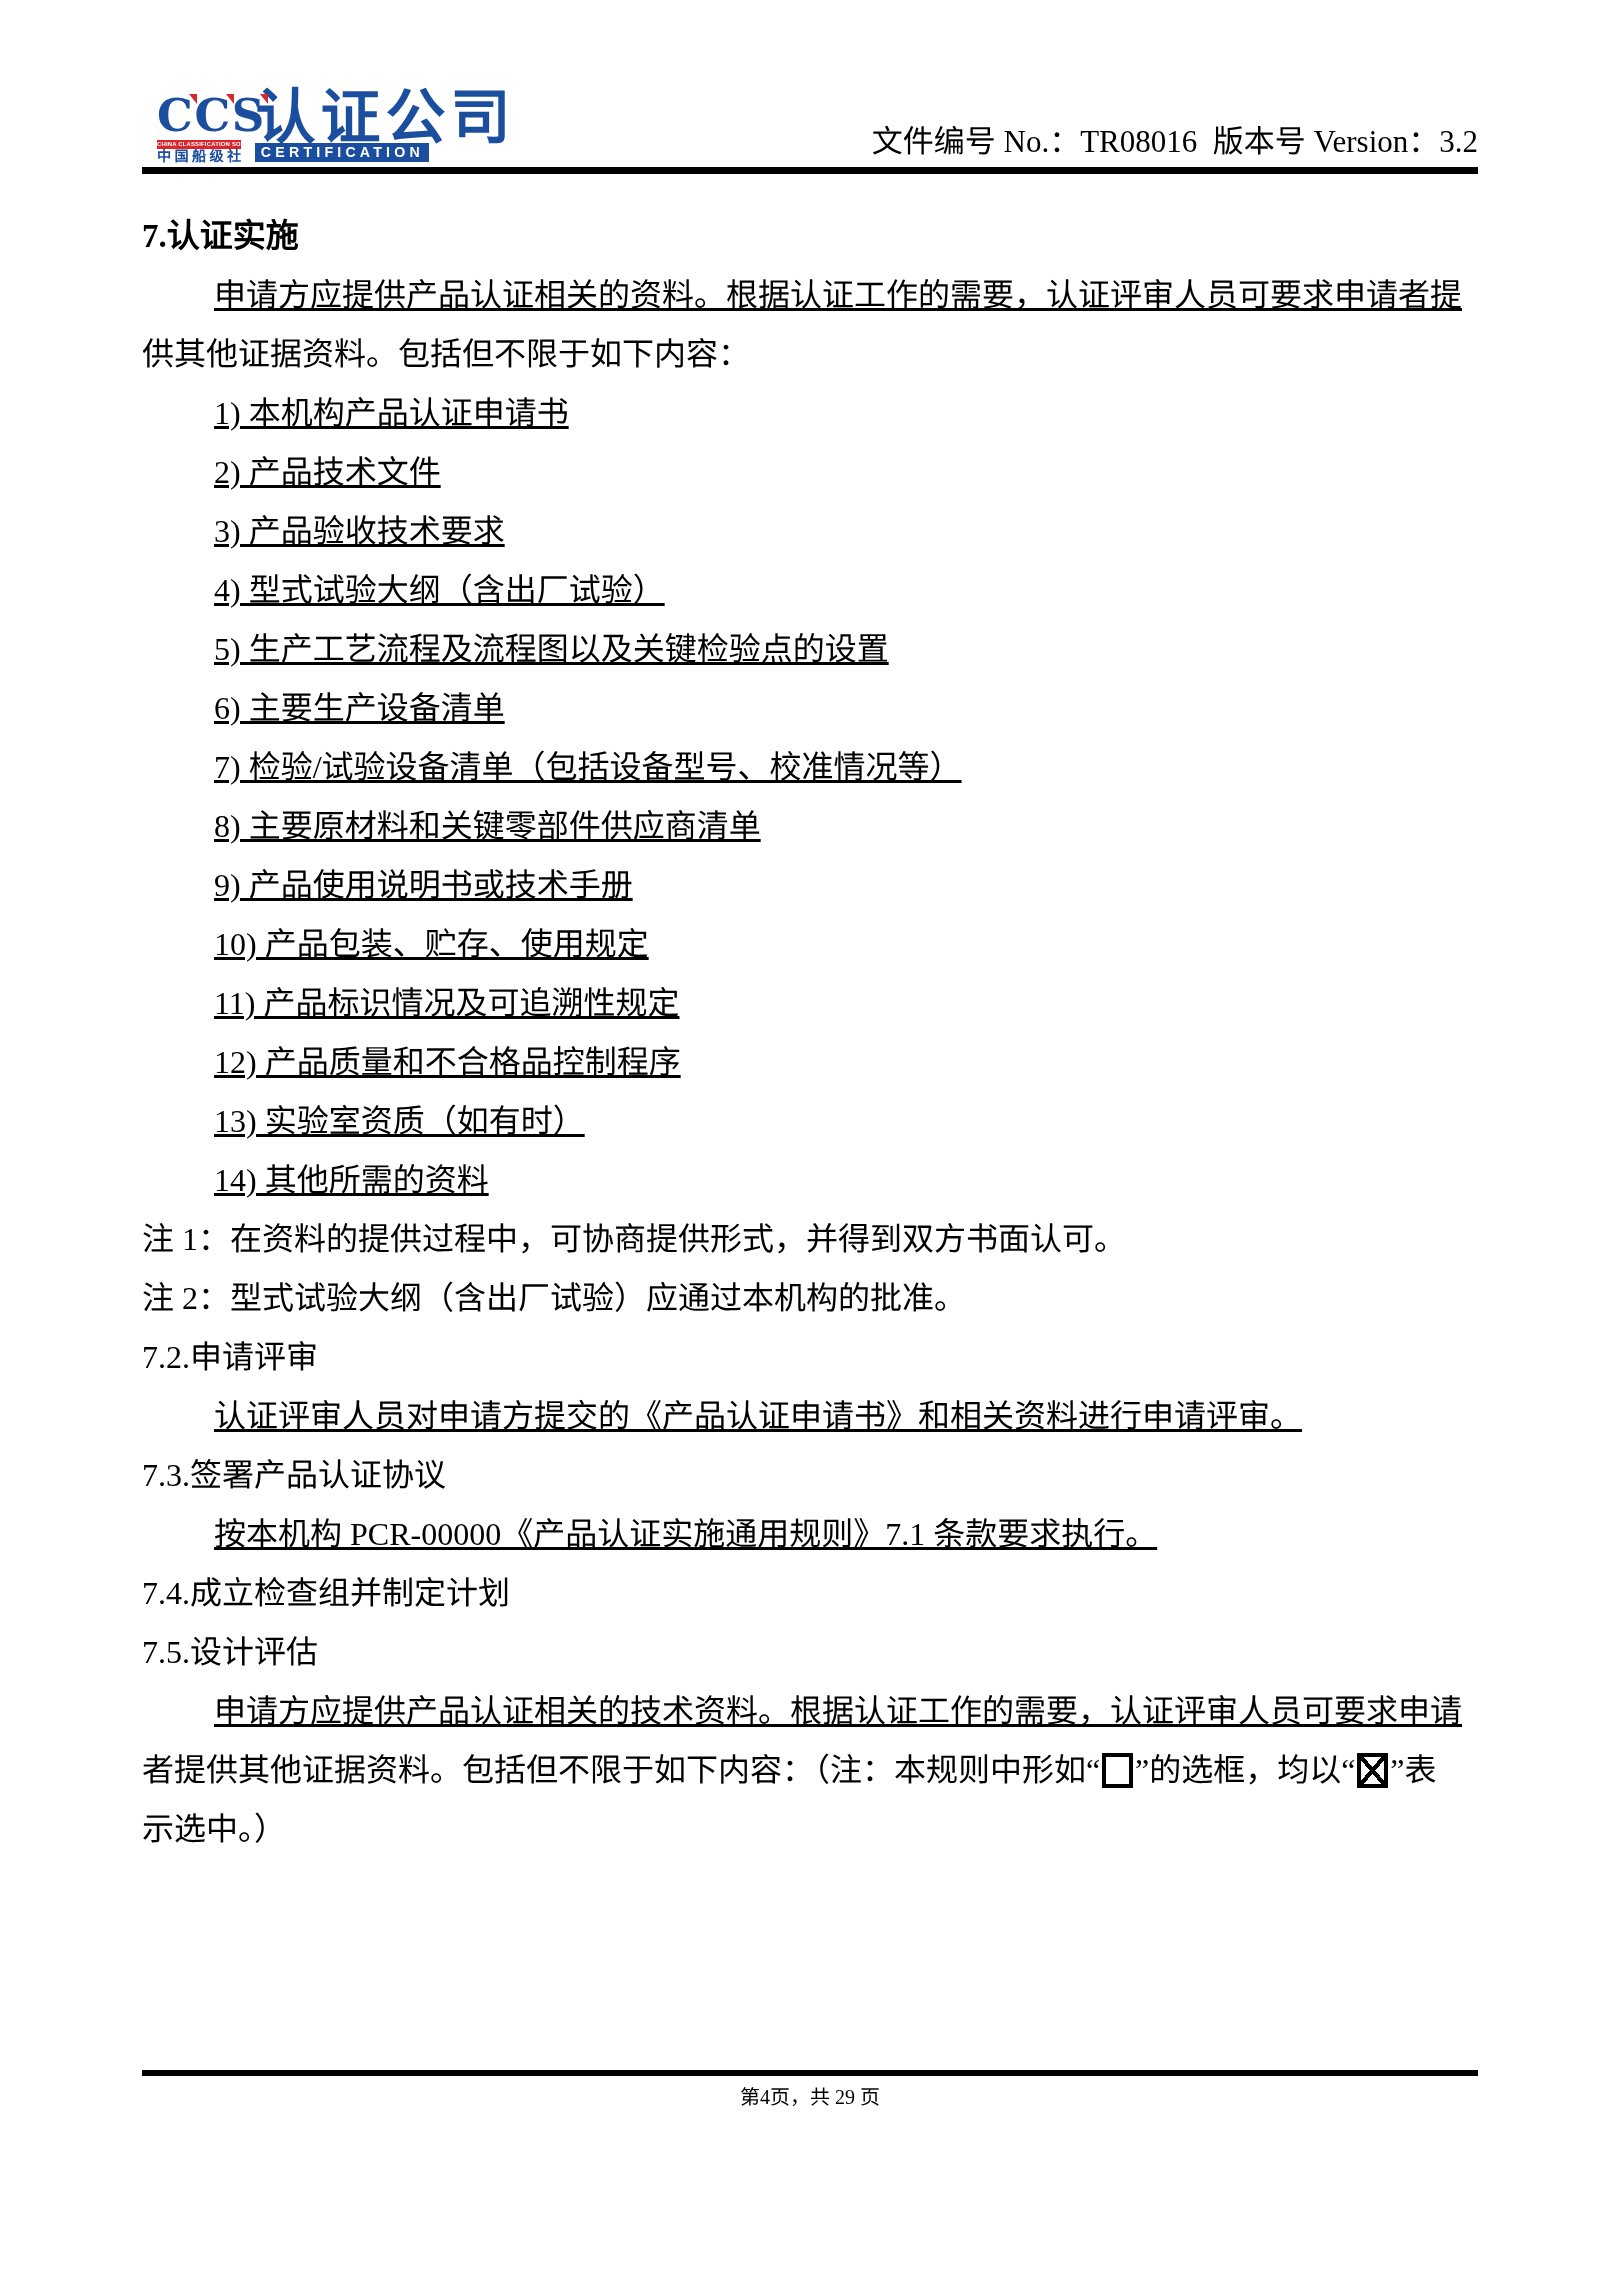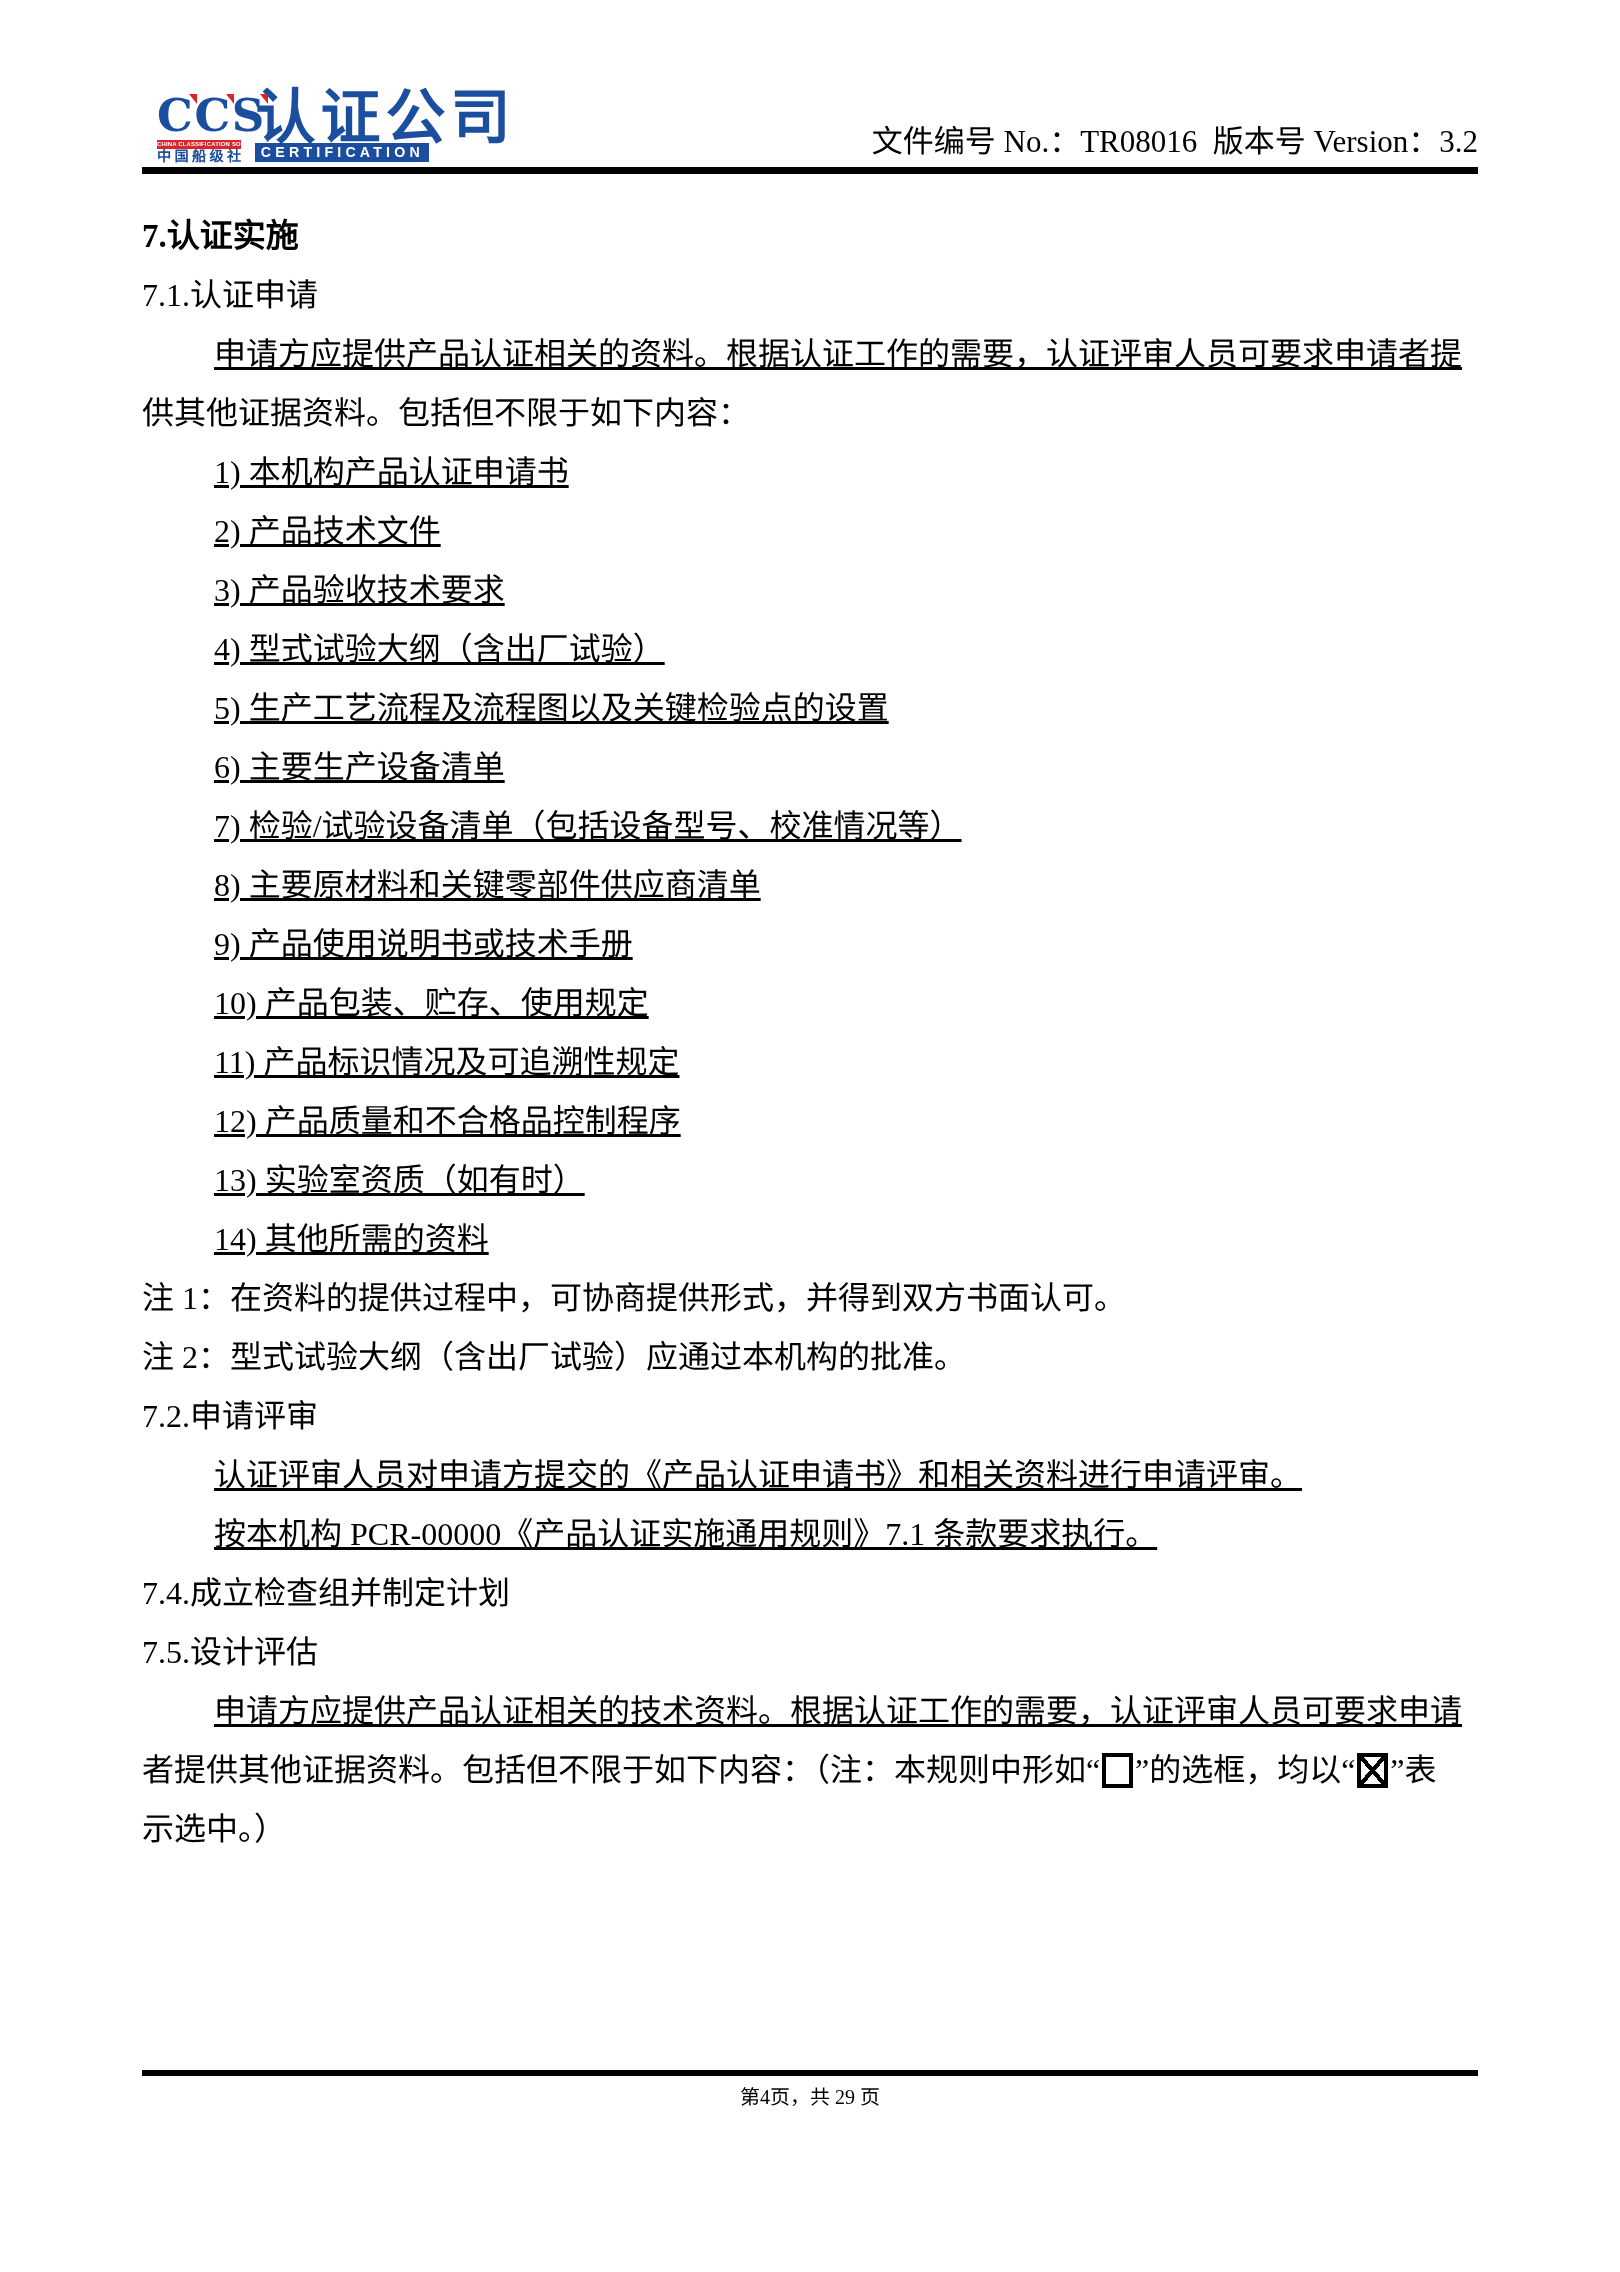--- a/index.html
+++ b/index.html
@@ -82,21 +82,20 @@
       <div class="company-zh">认证公司</div>
       <div class="cert-bar">CERTIFICATION</div>
     </div>
   </div>
 
   <div class="doc-info">文件编号 No.：TR08016  版本号 Version：3.2</div>
   <div class="header-rule"></div>
 
   <div class="content">
     <div class="line heading">7.认证实施</div>
-    <div class="line">7.1.认证申请</div>
     <div class="line indent">申请方应提供产品认证相关的资料。根据认证工作的需要，认证评审人员可要求申请者提</div>
     <div class="line">供其他证据资料。包括但不限于如下内容：</div>
 
     <div class="line indent">1) 本机构产品认证申请书</div>
     <div class="line indent">2) 产品技术文件</div>
     <div class="line indent">3) 产品验收技术要求</div>
     <div class="line indent">4) 型式试验大纲（含出厂试验）</div>
     <div class="line indent">5) 生产工艺流程及流程图以及关键检验点的设置</div>
     <div class="line indent">6) 主要生产设备清单</div>
     <div class="line indent">7) 检验/试验设备清单（包括设备型号、校准情况等）</div>
@@ -107,20 +106,21 @@
     <div class="line indent">12) 产品质量和不合格品控制程序</div>
     <div class="line indent">13) 实验室资质（如有时）</div>
     <div class="line indent">14) 其他所需的资料</div>
 
     <div class="line">注 1：在资料的提供过程中，可协商提供形式，并得到双方书面认可。</div>
     <div class="line">注 2：型式试验大纲（含出厂试验）应通过本机构的批准。</div>
 
     <div class="line">7.2.申请评审</div>
     <div class="line indent">认证评审人员对申请方提交的《产品认证申请书》和相关资料进行申请评审。</div>
 
+    <div class="line">7.3.签署产品认证协议</div>
     <div class="line indent">按本机构 PCR-00000《产品认证实施通用规则》7.1 条款要求执行。</div>
 
     <div class="line">7.4.成立检查组并制定计划</div>
 
     <div class="line">7.5.设计评估</div>
     <div class="line indent">申请方应提供产品认证相关的技术资料。根据认证工作的需要，认证评审人员可要求申请</div>
     <div class="line"><span>者提供其他证据资料。包括但不限于如下内容：（注：本规则中形如“</span><span class="cbox"></span><span>”的选框，均以“</span><span class="cbox checked"></span><span>”表</span></div>
     <div class="line">示选中。）</div>
   </div>
 

